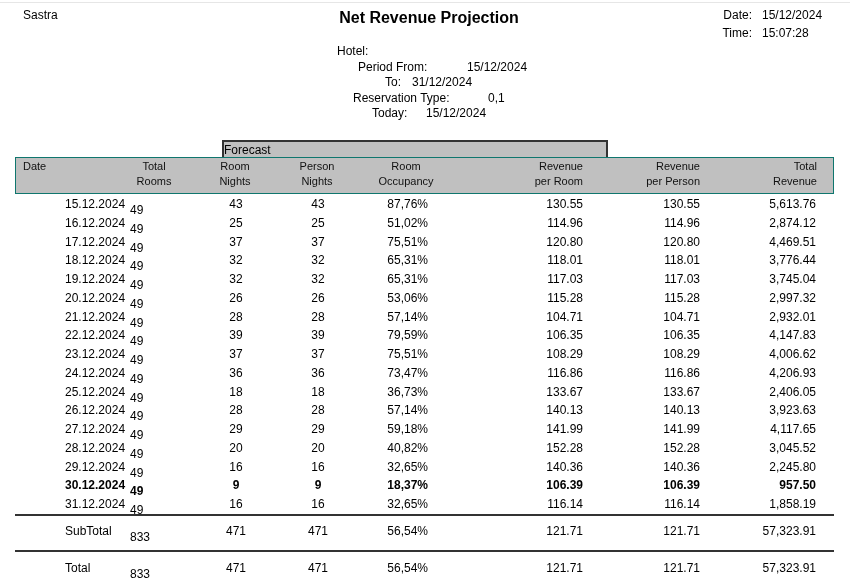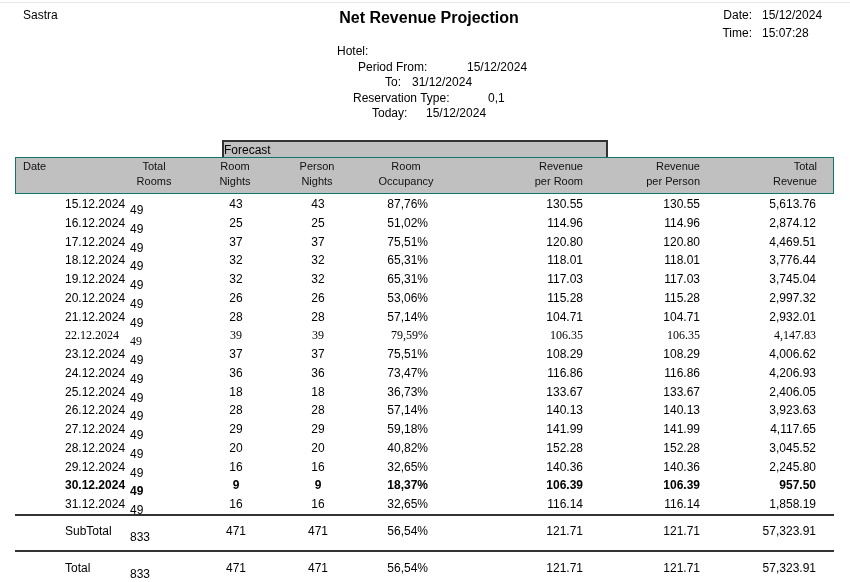--- a/index.html
+++ b/index.html
@@ -197,21 +197,21 @@
     <div class="row" style="top: 309.5px;">
       <span class="cell c-date">21.12.2024</span>
       <span class="cell c-total">49</span>
       <span class="cell c-rn">28</span>
       <span class="cell c-pn">28</span>
       <span class="cell c-occ">57,14%</span>
       <span class="cell c-rpr">104.71</span>
       <span class="cell c-rpp">104.71</span>
       <span class="cell c-rev">2,932.01</span>
     </div>
-    <div class="row" style="top: 328.25px; font-family: Liberation Serif, serif;">
+    <div class="row" style="top: 328.25px;">
       <span class="cell c-date">22.12.2024</span>
       <span class="cell c-total">49</span>
       <span class="cell c-rn">39</span>
       <span class="cell c-pn">39</span>
       <span class="cell c-occ">79,59%</span>
       <span class="cell c-rpr">106.35</span>
       <span class="cell c-rpp">106.35</span>
       <span class="cell c-rev">4,147.83</span>
     </div>
     <div class="row" style="top: 347px;">

